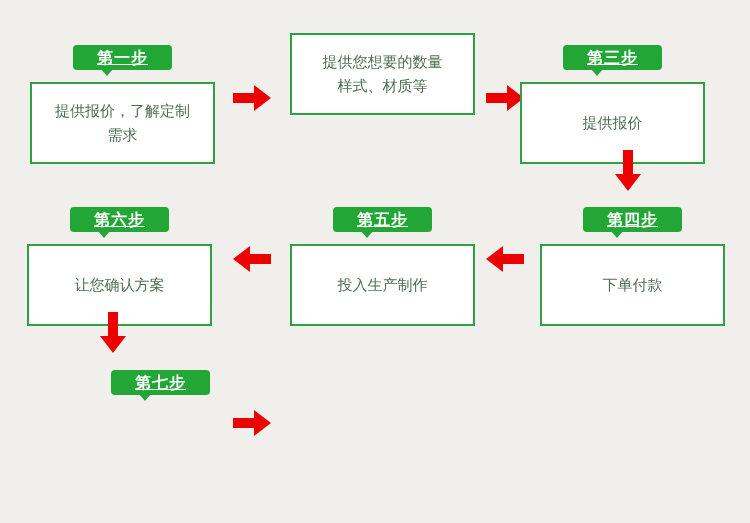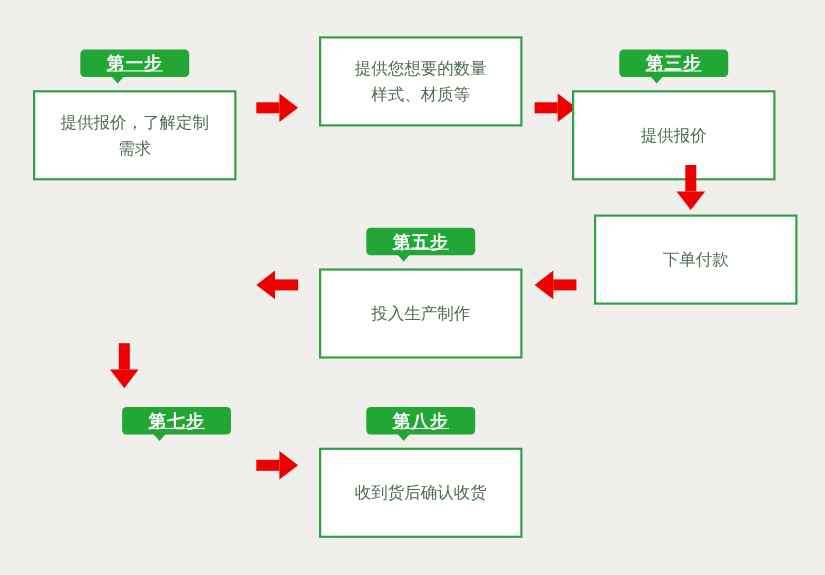--- a/index.html
+++ b/index.html
@@ -143,39 +143,40 @@
   <div class="arrow arrow-right" style="left:486px; top:85px;"></div>
 
   <div class="step" style="left:520px; top:33px;">
     <div class="bubble">第三步</div>
     <div class="box">提供报价</div>
   </div>
 
   <div class="arrow arrow-down" style="left:615px; top:150px;"></div>
 
   <div class="step" style="left:540px; top:195px;">
+    <div class="bubble">第四步</div>
     <div class="box">下单付款</div>
   </div>
 
   <div class="arrow arrow-left" style="left:486px; top:246px;"></div>
 
   <div class="step" style="left:290px; top:195px;">
     <div class="bubble">第五步</div>
     <div class="box">投入生产制作</div>
   </div>
 
   <div class="arrow arrow-left" style="left:233px; top:246px;"></div>
 
+  <div class="step" style="left:27px; top:195px;">
+    <div class="bubble">第六步</div>
+    <div class="box">让您确认方案</div>
+  </div>
 
   <div class="arrow arrow-down" style="left:100px; top:312px;"></div>
 
   <div class="step" style="left:30px; top:358px;padding-left:38px;">
     <div class="bubble">第七步</div>
   </div>
 
   <div class="arrow arrow-right" style="left:233px; top:410px;"></div>
 
-  <div class="step" style="left:290px; top:358px;">
-    <div class="bubble">第八步</div>
-    <div class="box">收到货后确认收货</div>
-  </div>
 
 </div>
 
 </body></html>

